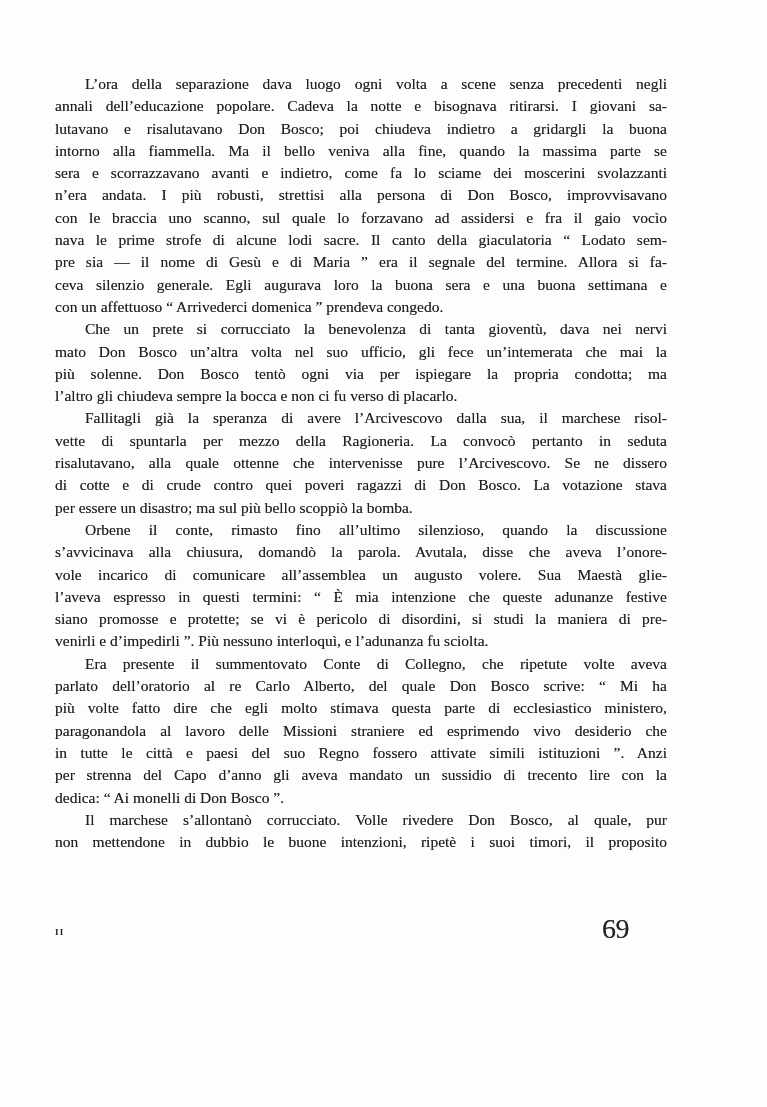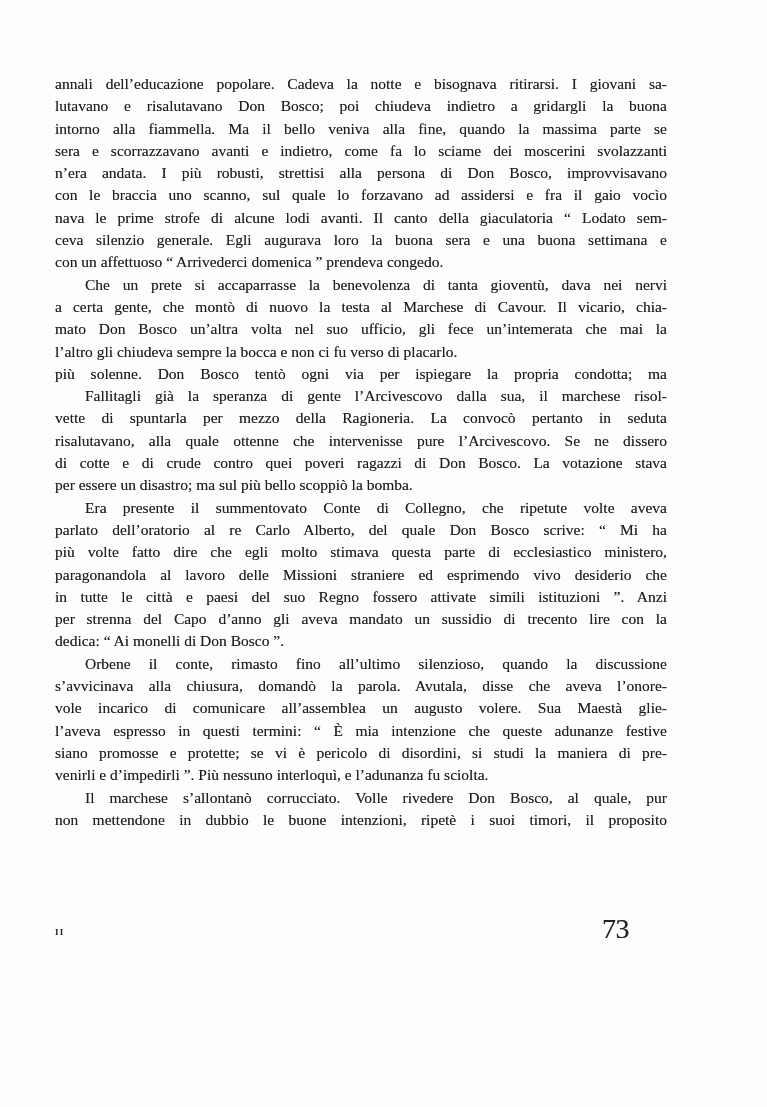--- a/index.html
+++ b/index.html
@@ -55,61 +55,62 @@
     color: #242424;
     text-shadow: 0 0 0.35px rgba(25,25,25,0.55);
   }
 </style>
 </head>
 <body>
 
 <div class="page">
   <main class="text-block" id="text-block">
       <div class="paragraph">
+        <div class="line indent">L’ora della separazione dava luogo ogni volta a scene senza precedenti negli</div>
         <div class="line">annali dell’educazione popolare. Cadeva la notte e bisognava ritirarsi. I giovani sa-</div>
         <div class="line">lutavano e risalutavano Don Bosco; poi chiudeva indietro a gridargli la buona</div>
         <div class="line">intorno alla fiammella. Ma il bello veniva alla fine, quando la massima parte se</div>
         <div class="line">sera e scorrazzavano avanti e indietro, come fa lo sciame dei moscerini svolazzanti</div>
         <div class="line">n’era andata. I più robusti, strettisi alla persona di Don Bosco, improvvisavano</div>
         <div class="line">con le braccia uno scanno, sul quale lo forzavano ad assidersi e fra il gaio vocìo</div>
-        <div class="line">nava le prime strofe di alcune lodi avanti. Il canto della giaculatoria “ Lodato sem-</div>
+        <div class="line">nava le prime strofe di alcune lodi sacre. Il canto della giaculatoria “ Lodato sem-</div>
+        <div class="line">pre sia — il nome di Gesù e di Maria ” era il segnale del termine. Allora si fa-</div>
         <div class="line">ceva silenzio generale. Egli augurava loro la buona sera e una buona settimana e</div>
         <div class="line lastline">con un affettuoso “ Arrivederci domenica ” prendeva congedo.</div>
       </div>
       <div class="paragraph">
-        <div class="line indent">Che un prete si accaparrasse la benevolenza di tanta gioventù, dava nei nervi</div>
-        <div class="line">a certa gente, che montò di nuovo la testa al Marchese di Cavour. Il vicario, chia-</div>
+        <div class="line indent">Che un prete si corrucciato la benevolenza di tanta gioventù, dava nei nervi</div>
         <div class="line">mato Don Bosco un’altra volta nel suo ufficio, gli fece un’intemerata che mai la</div>
+        <div class="line">più solenne. Don Bosco tentò ogni via per ispiegare la propria condotta; ma</div>
         <div class="line lastline">l’altro gli chiudeva sempre la bocca e non ci fu verso di placarlo.</div>
-        <div class="line">più solenne. Don Bosco tentò ogni via per ispiegare la propria condotta; ma</div>
       </div>
       <div class="paragraph">
-        <div class="line indent">Fallitagli già la speranza di gente l’Arcivescovo dalla sua, il marchese risol-</div>
+        <div class="line indent">Fallitagli già la speranza di avere l’Arcivescovo dalla sua, il marchese risol-</div>
         <div class="line">vette di spuntarla per mezzo della Ragioneria. La convocò pertanto in seduta</div>
         <div class="line">risalutavano, alla quale ottenne che intervenisse pure l’Arcivescovo. Se ne dissero</div>
         <div class="line">di cotte e di crude contro quei poveri ragazzi di Don Bosco. La votazione stava</div>
         <div class="line lastline">per essere un disastro; ma sul più bello scoppiò la bomba.</div>
+      </div>
+      <div class="paragraph">
+        <div class="line indent">Orbene il conte, rimasto fino all’ultimo silenzioso, quando la discussione</div>
+        <div class="line">s’avvicinava alla chiusura, domandò la parola. Avutala, disse che aveva l’onore-</div>
+        <div class="line">vole incarico di comunicare all’assemblea un augusto volere. Sua Maestà glie-</div>
+        <div class="line">l’aveva espresso in questi termini: “ È mia intenzione che queste adunanze festive</div>
+        <div class="line">siano promosse e protette; se vi è pericolo di disordini, si studi la maniera di pre-</div>
+        <div class="line lastline">venirli e d’impedirli ”. Più nessuno interloquì, e l’adunanza fu sciolta.</div>
       </div>
       <div class="paragraph">
         <div class="line indent">Era presente il summentovato Conte di Collegno, che ripetute volte aveva</div>
         <div class="line">parlato dell’oratorio al re Carlo Alberto, del quale Don Bosco scrive: “ Mi ha</div>
         <div class="line">più volte fatto dire che egli molto stimava questa parte di ecclesiastico ministero,</div>
         <div class="line">paragonandola al lavoro delle Missioni straniere ed esprimendo vivo desiderio che</div>
         <div class="line">in tutte le città e paesi del suo Regno fossero attivate simili istituzioni ”. Anzi</div>
         <div class="line">per strenna del Capo d’anno gli aveva mandato un sussidio di trecento lire con la</div>
         <div class="line lastline">dedica: “ Ai monelli di Don Bosco ”.</div>
       </div>
       <div class="paragraph">
-        <div class="line indent">Orbene il conte, rimasto fino all’ultimo silenzioso, quando la discussione</div>
-        <div class="line">s’avvicinava alla chiusura, domandò la parola. Avutala, disse che aveva l’onore-</div>
-        <div class="line">vole incarico di comunicare all’assemblea un augusto volere. Sua Maestà glie-</div>
-        <div class="line">l’aveva espresso in questi termini: “ È mia intenzione che queste adunanze festive</div>
-        <div class="line">siano promosse e protette; se vi è pericolo di disordini, si studi la maniera di pre-</div>
-        <div class="line lastline">venirli e d’impedirli ”. Più nessuno interloquì, e l’adunanza fu sciolta.</div>
-      </div>
-      <div class="paragraph">
         <div class="line indent">Il marchese s’allontanò corrucciato. Volle rivedere Don Bosco, al quale, pur</div>
         <div class="line">non mettendone in dubbio le buone intenzioni, ripetè i suoi timori, il proposito</div>
       </div>
     </main>
   <span class="sig">II</span>
-  <span class="pagenum">73</span>
+  <span class="pagenum">69</span>
 </div>
 
 </body></html>

